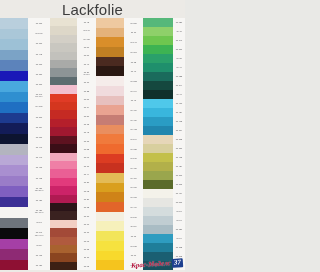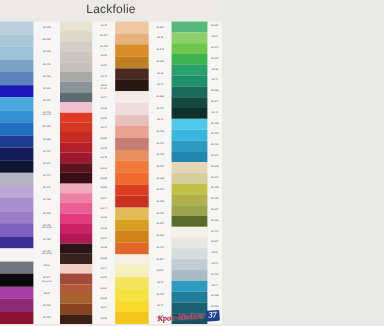--- a/index.html
+++ b/index.html
@@ -18,21 +18,21 @@
   }
   #title-bar{
     height:18px;
     flex:0 0 18px;
     display:flex;
     align-items:center;
     justify-content:center;
     background:#eceae6;
   }
   #chart-title{
-    font-size:10px;
+    font-size:15px;
     color:#3c3c3c;
     letter-spacing:.2px;
     line-height:1;
   }
   #columns{
     flex:1 1 auto;
     display:flex;
     align-items:stretch;
     padding:0 0 2px 0;
   }

